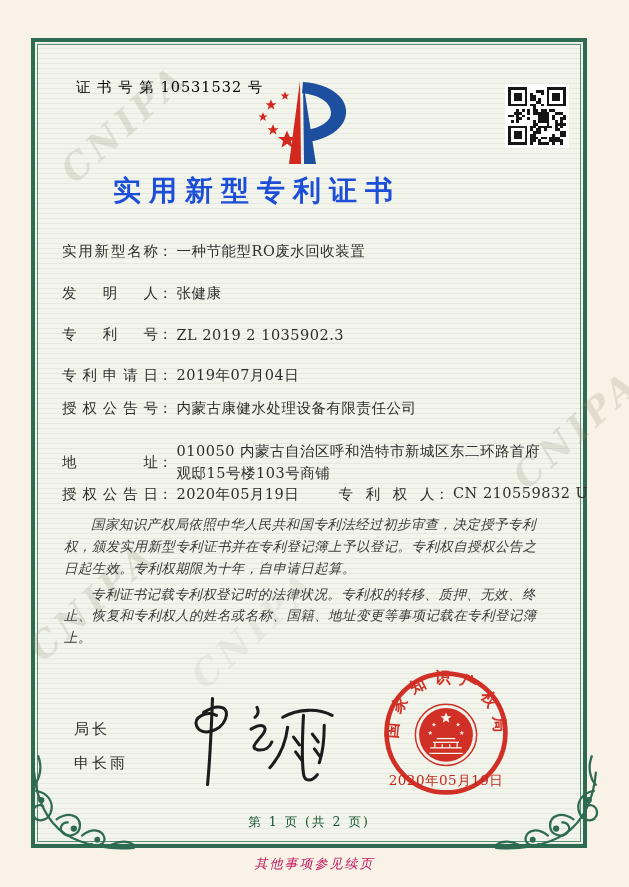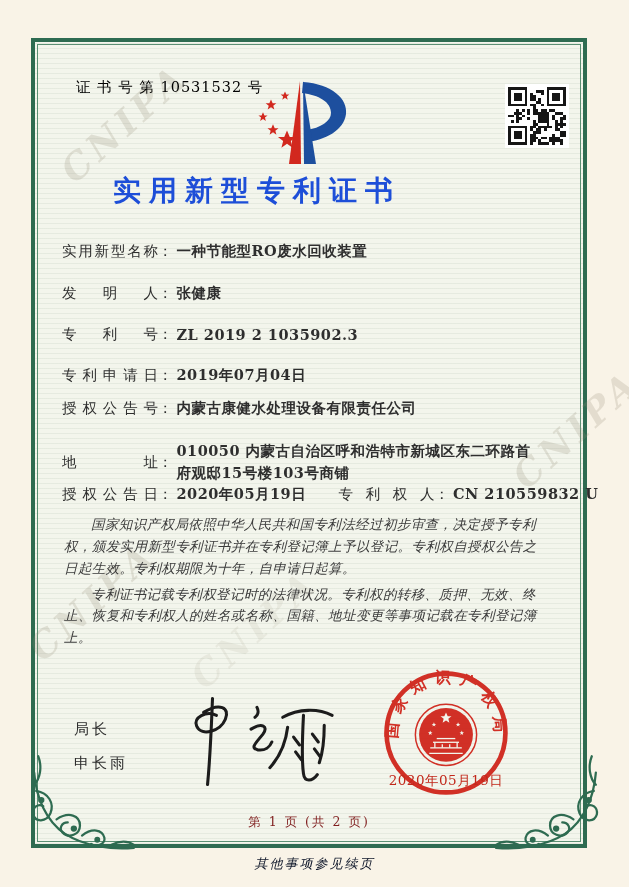--- a/index.html
+++ b/index.html
@@ -12,36 +12,36 @@
   .wm{position:absolute;font-size:36px;font-weight:700;font-style:italic;letter-spacing:5px;
       color:rgba(150,140,118,0.22);transform:rotate(-42deg);z-index:1;white-space:nowrap;}
   .cert-no{position:absolute;left:62px;top:78px;font-size:14.5px;color:#000000;letter-spacing:1px;z-index:2;margin-left:14px;}
   .logo{position:absolute;left:252px;top:78px;width:106px;height:90px;z-index:2;}
   .qr{position:absolute;left:505px;top:84px;width:64px;height:64px;background:#fff;padding:3px;box-sizing:border-box;z-index:2;}
   .title{position:absolute;left:31px;top:172px;width:444px;text-align:center;font-size:28px;font-weight:700;
          letter-spacing:8px;text-indent:8px;color:#1d4ed8;z-index:2;}
   .frow{position:absolute;left:62px;display:flex;align-items:center;font-size:14.5px;color:#2e2e2e;z-index:2;}
   .flabel{display:inline-block;width:96px;text-align:justify;text-align-last:justify;flex:none;}
   .fcolon{flex:none;margin-right:4px;}
-  .fvalue{letter-spacing:0.5px;font-weight:bold;}
+  .fvalue{letter-spacing:0.5px;}
   .addr-val{width:365px;line-height:1.55;}
   .pair2{display:flex;margin-left:22px;}
   .paras{position:absolute;left:60px;top:510px;width:482px;z-index:2;
          font-size:13.5px;line-height:1.62;font-style:italic;color:#3b3b3b;letter-spacing:0.4px;}
   .paras p{margin:4px;text-indent:2em;}
   .sig-title{position:absolute;left:74px;top:720px;font-size:15px;letter-spacing:3px;color:#2c2c2c;z-index:2;}
   .sig-name{position:absolute;left:74px;top:754px;font-size:15px;letter-spacing:3px;color:#2c2c2c;z-index:2;}
   .sig-hand{position:absolute;left:168px;top:692px;width:178px;height:100px;z-index:2;}
   .seal{position:absolute;left:381px;top:668px;width:130px;height:130px;z-index:2;opacity:0.94;}
   .seal-date{position:absolute;left:379px;top:772px;width:134px;text-align:center;font-size:13.5px;
              color:#c2271a;letter-spacing:0.5px;z-index:3;white-space:nowrap;}
   .pagenum{position:absolute;left:31px;top:814px;width:556px;text-align:center;font-size:12.5px;
-           letter-spacing:2px;color:#7f1d1d;z-index:2;}
+           letter-spacing:2px;color:#14532d;z-index:2;}
   .footnote{position:absolute;left:0;top:855px;width:629px;text-align:center;font-size:13px;
-            font-style:italic;letter-spacing:2px;color:#0f172a;z-index:2;}
+            font-style:italic;letter-spacing:2px;color:#be185d;z-index:2;}
   .flourish{position:absolute;width:116px;height:112px;z-index:4;}
   .fl-left{left:24px;top:742px;}
   .fl-right{left:490px;top:742px;transform:scaleX(-1);}
 </style>
 </head>
 <body>
 
 <div class="page">
 
   <div class="wm" style="left:46px;top:102px;">CNIPA</div>

